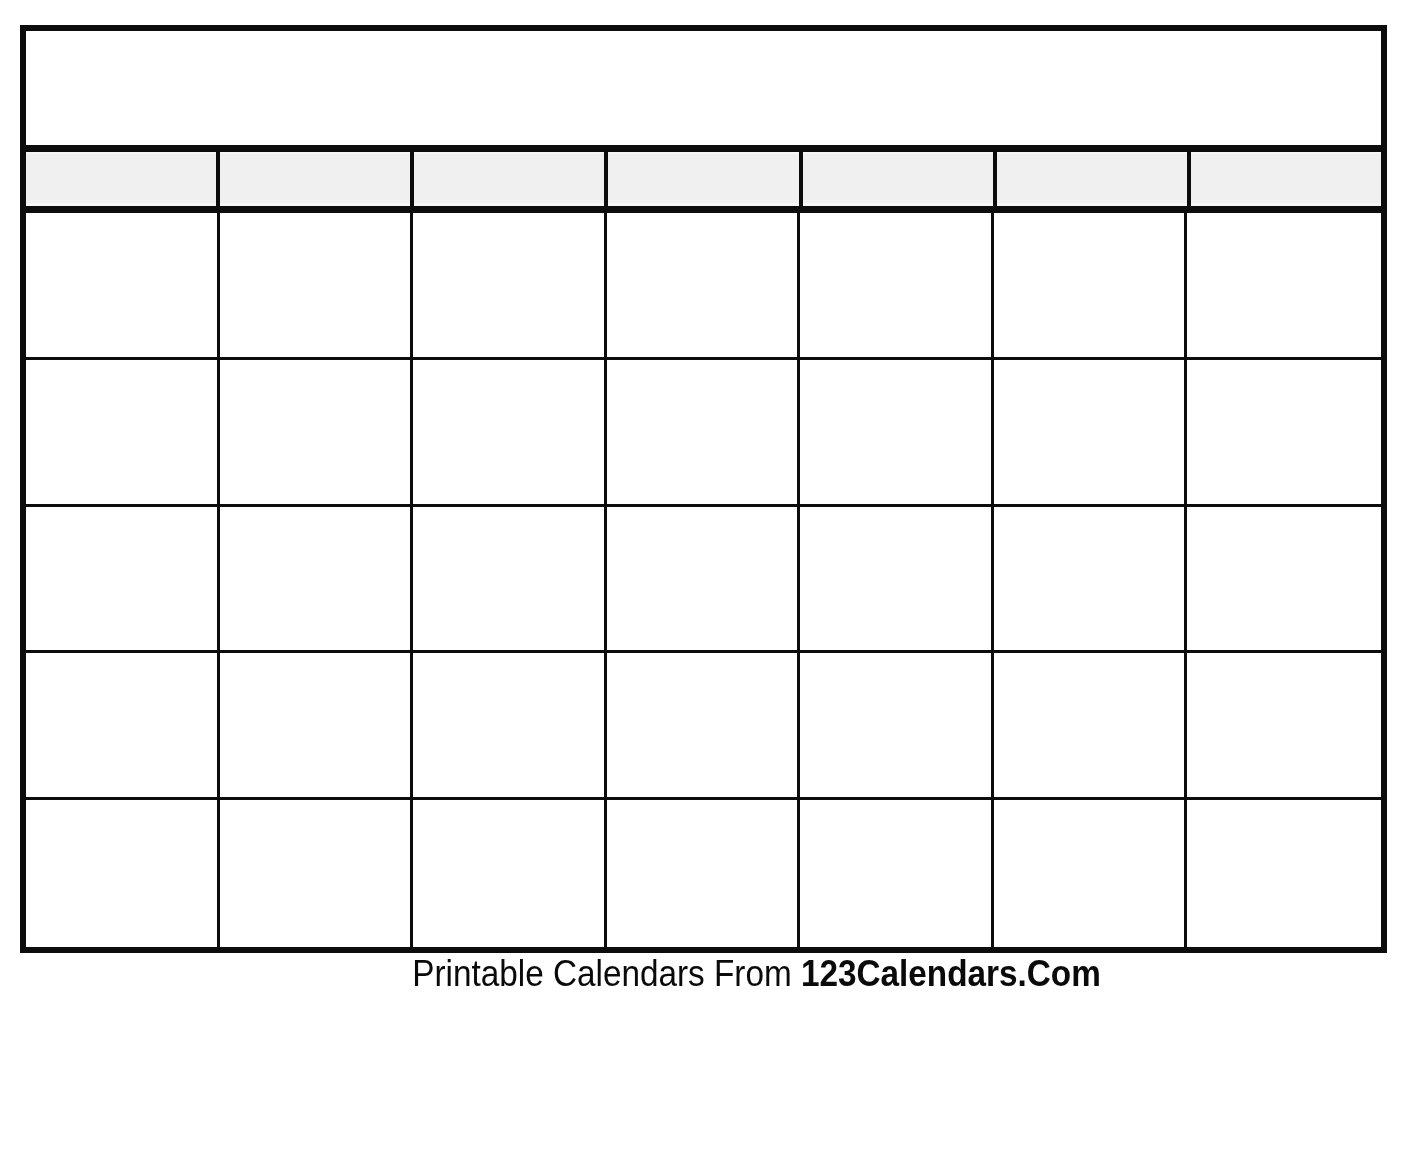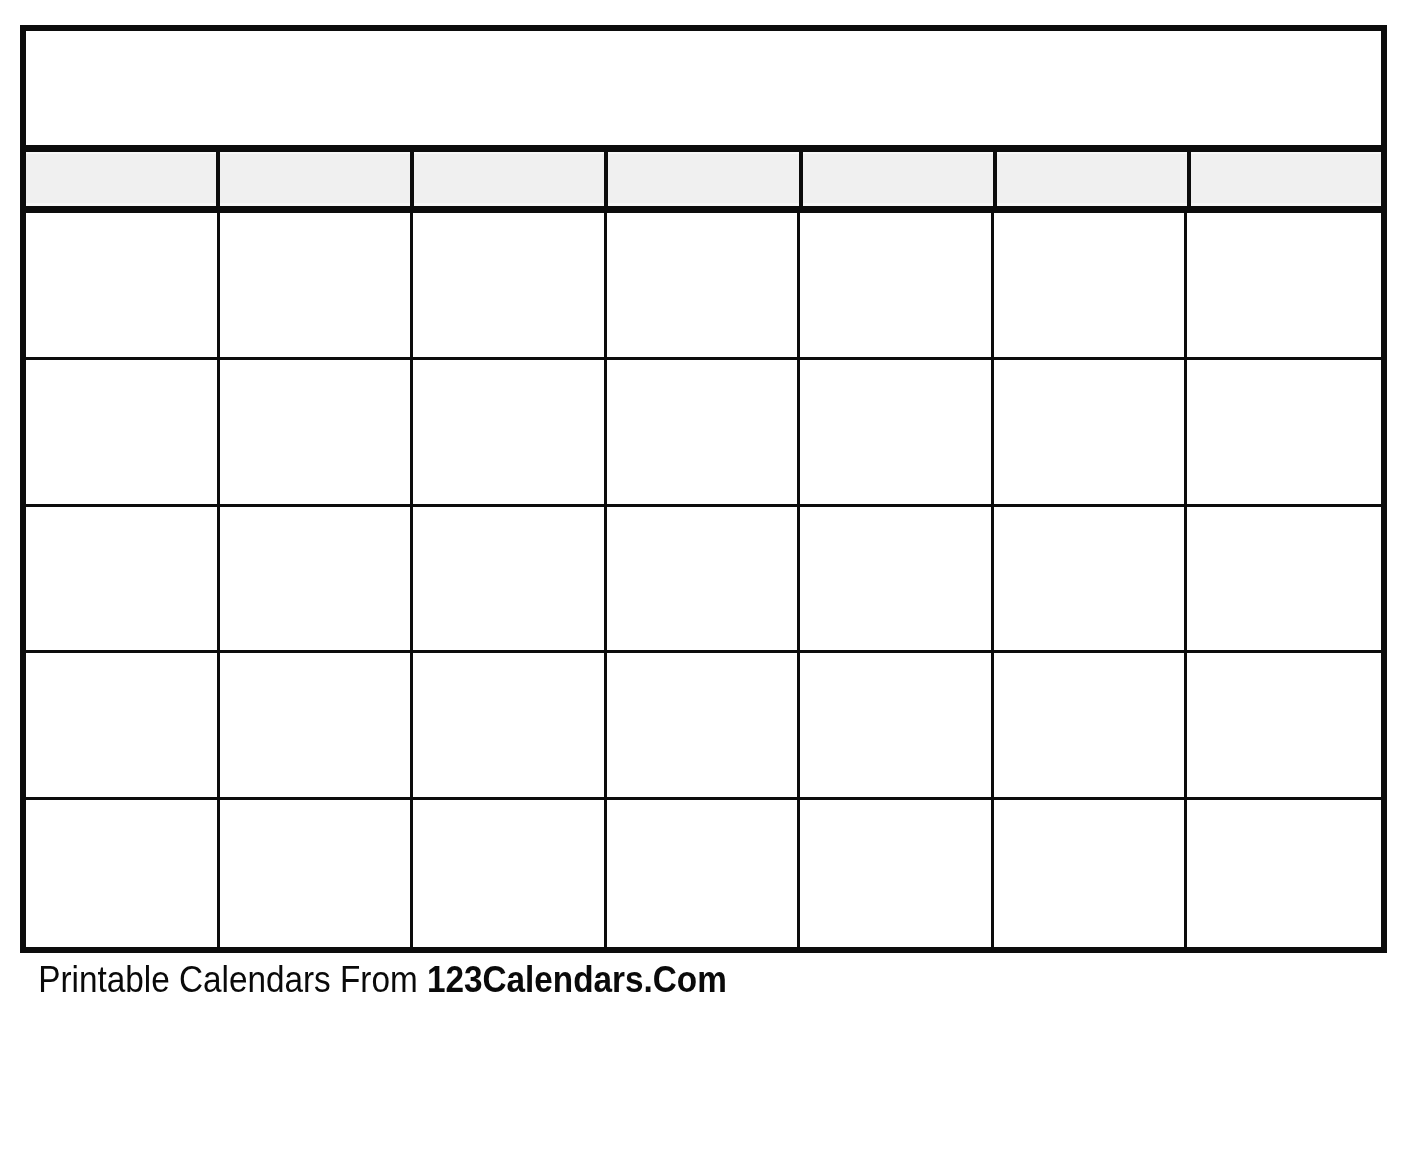--- a/index.html
+++ b/index.html
@@ -51,22 +51,21 @@
     border-right:3px solid var(--line);
     border-bottom:3px solid var(--line);
   }
   .dcell:nth-child(7n){border-right:none;}
   .dcell:nth-child(n+29){border-bottom:none;}
 
   .footer{
     position:absolute;
     left:0; top:953px;
     width:1139px;
-    text-align:left;
-    padding-top:6px;
+    text-align:right;
     color:#0a0a0a;
   }
   .footer-inner{
     display:inline-block;
     font-size:37px;
     line-height:1.15;
     white-space:nowrap;
     transform:scaleX(0.9);
     transform-origin:center center;
   }

